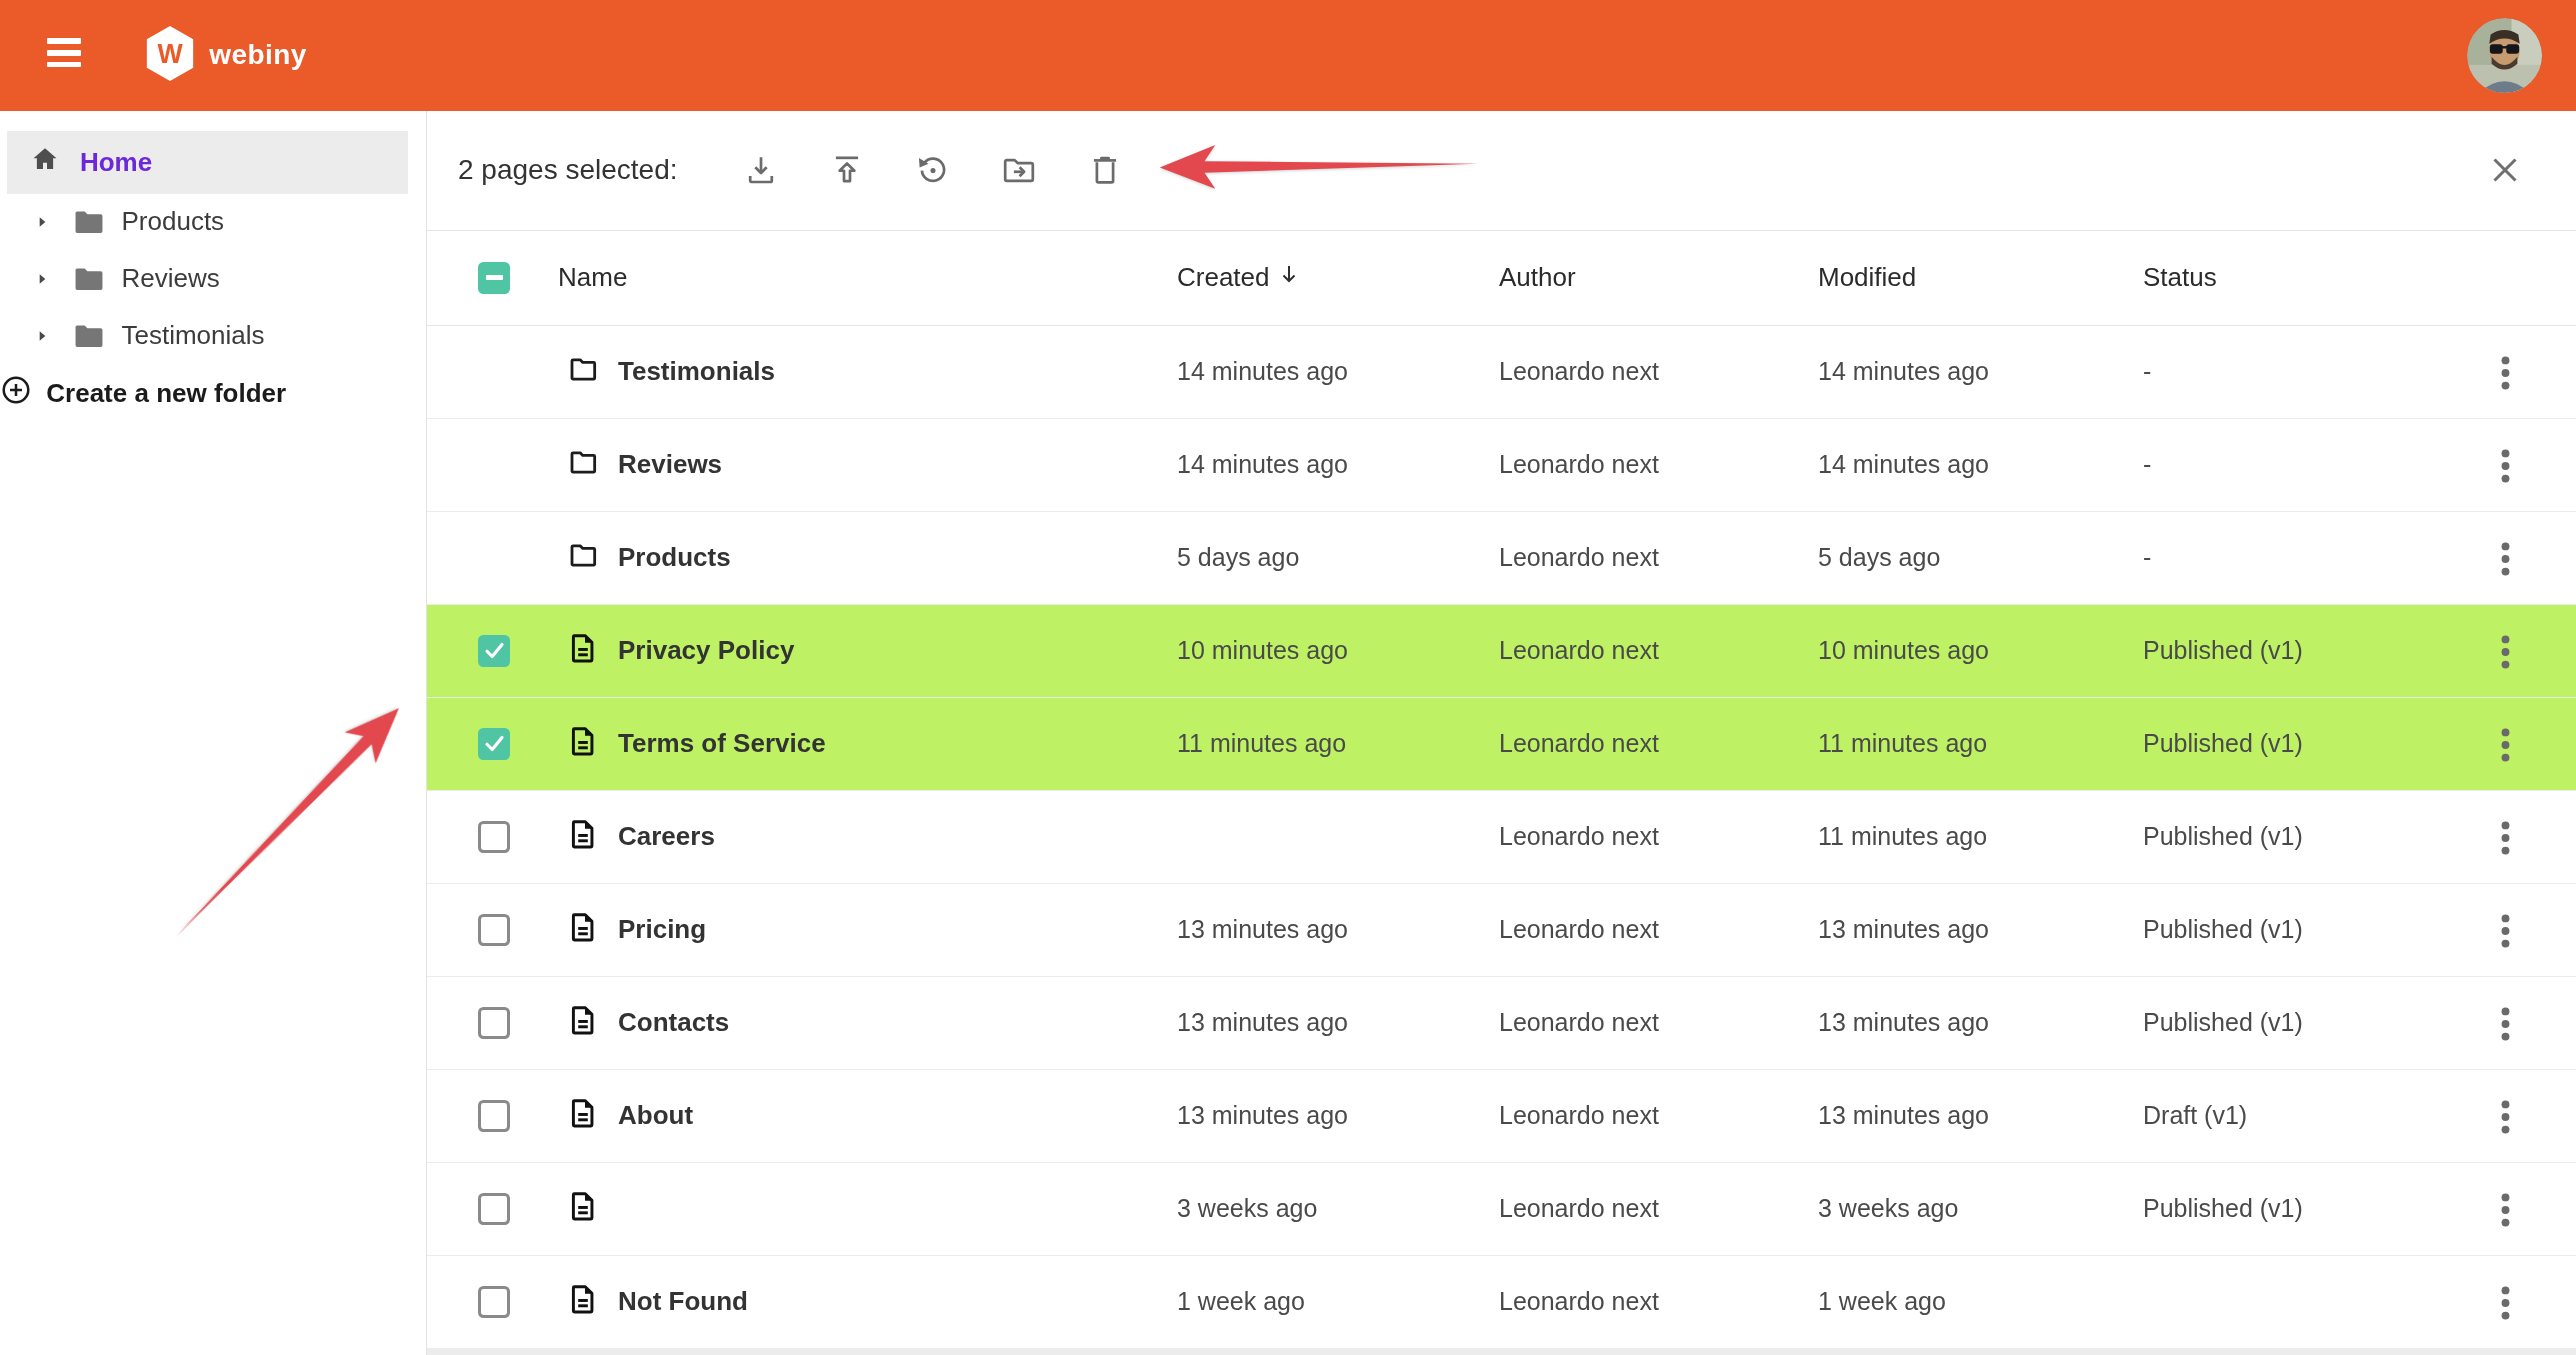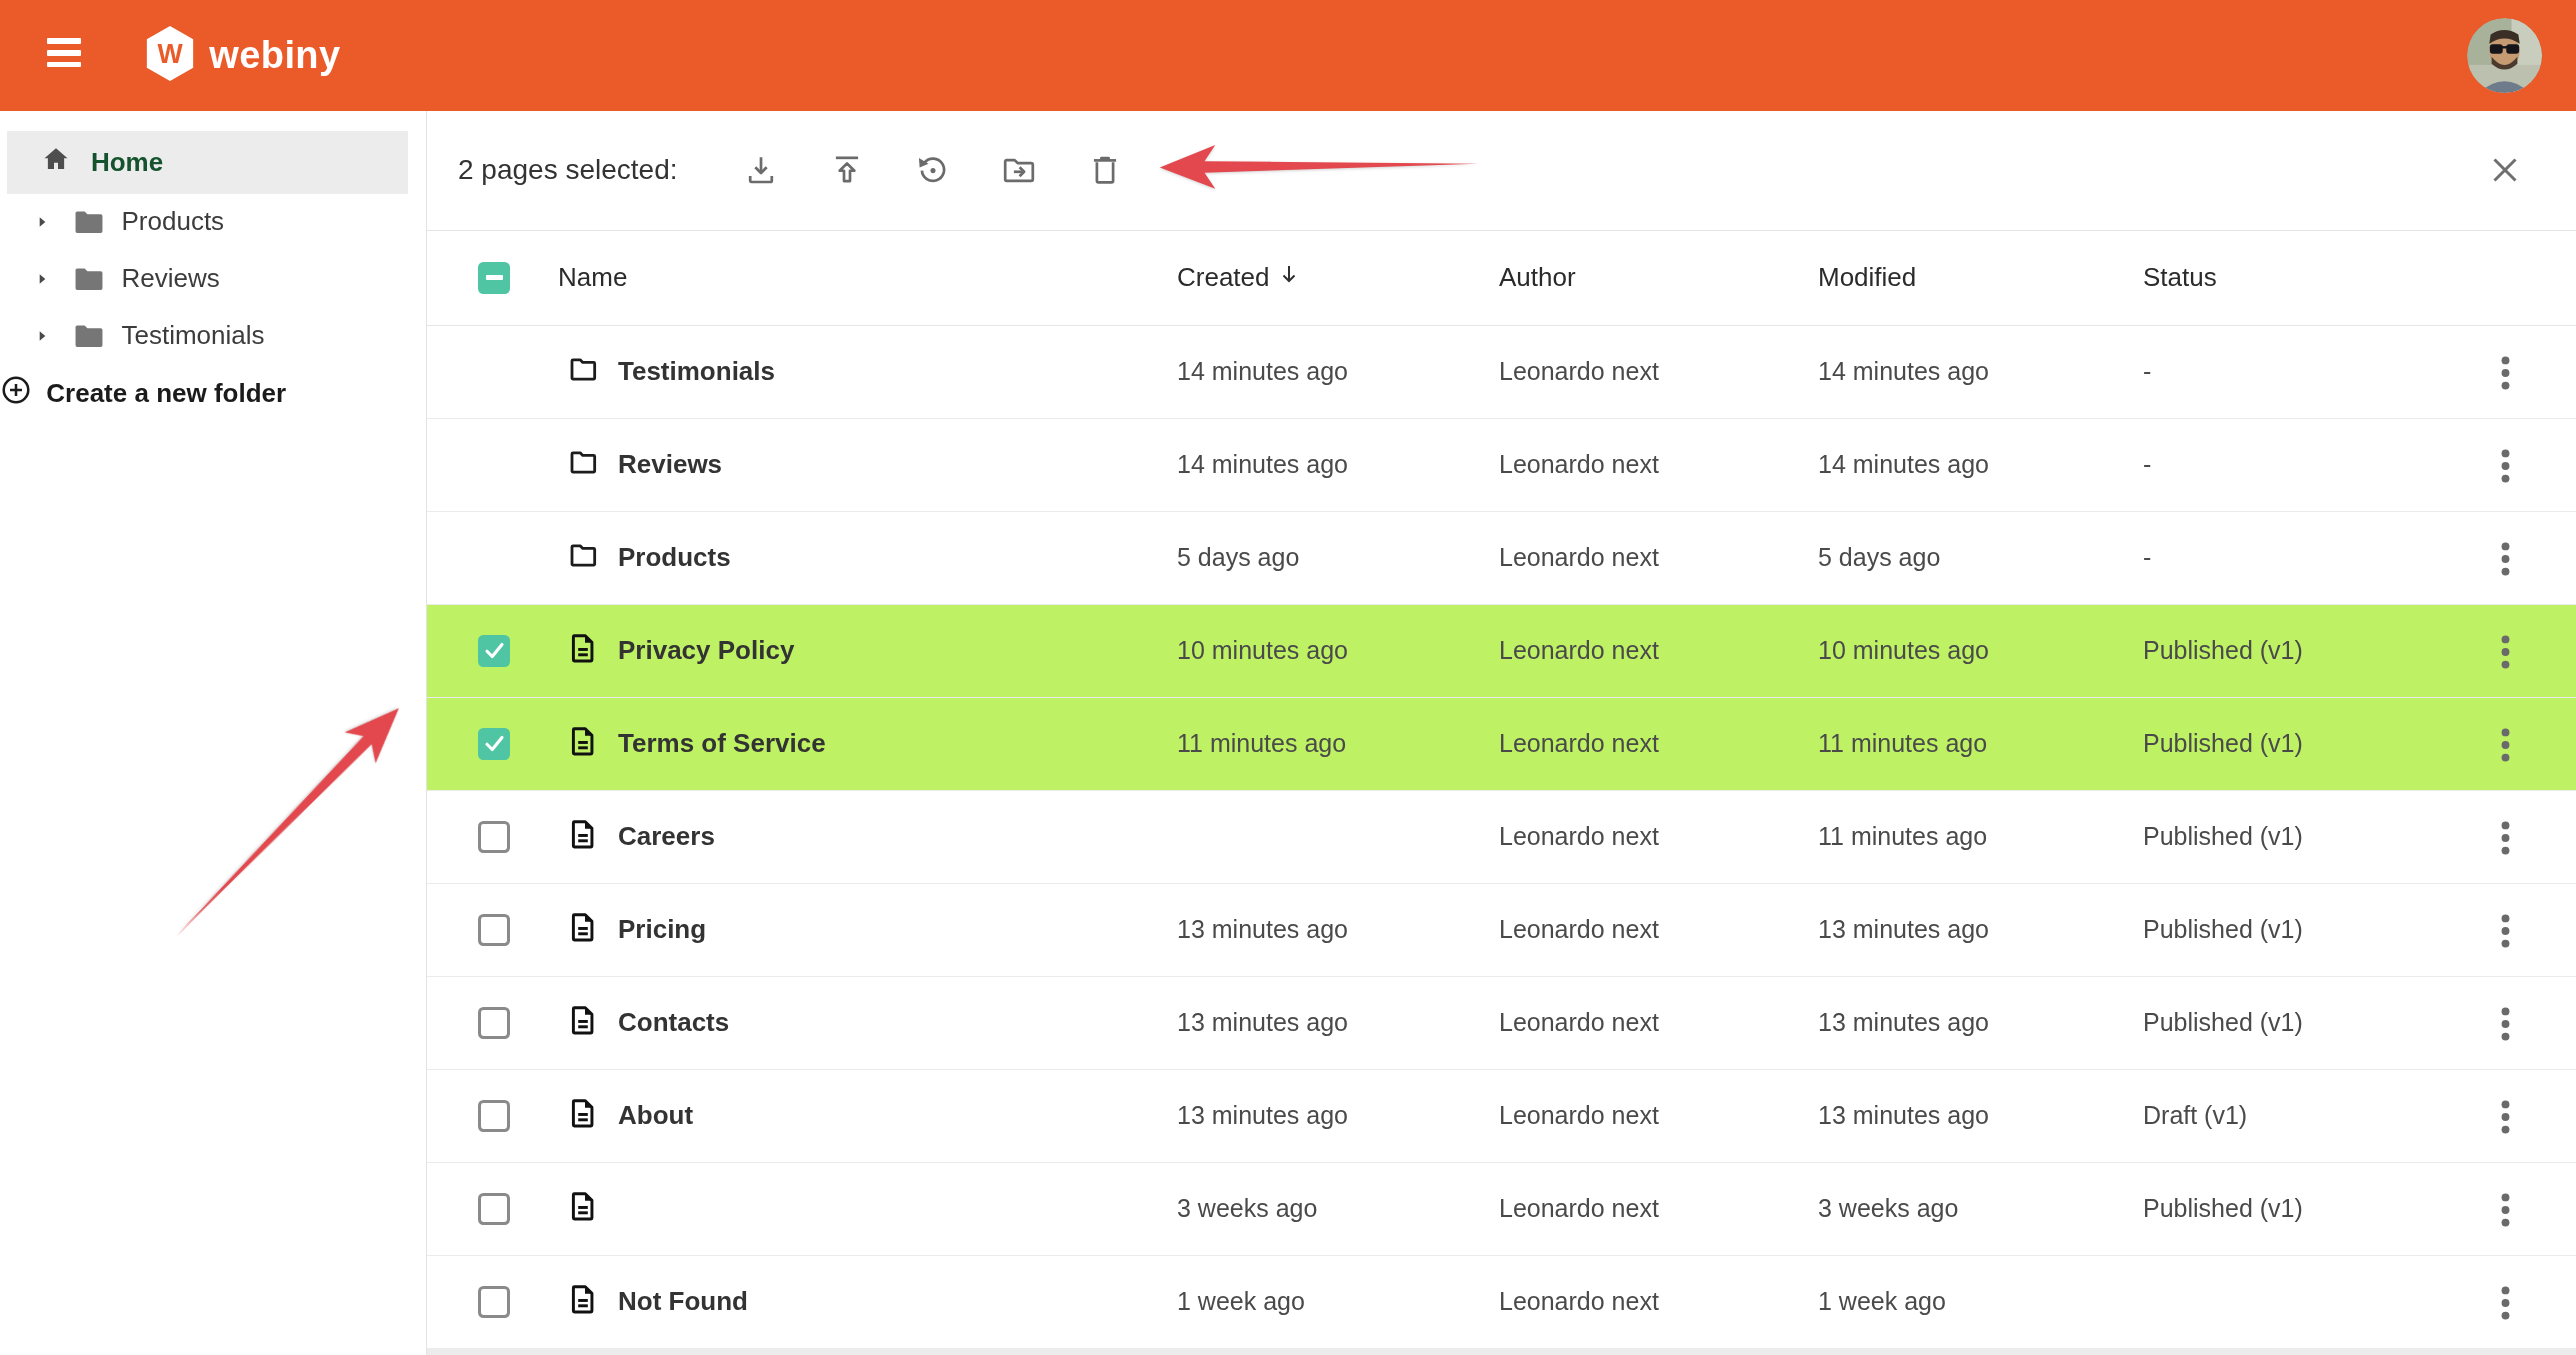--- a/index.html
+++ b/index.html
@@ -6,29 +6,29 @@
   .page {
     position:relative; width:2576px; height:1356px; overflow:hidden;
     font-family:"Liberation Sans", sans-serif; color:#404040; background:#fff;
   }
   
   .topbar { position:absolute; left:0; top:0; width:100%; height:111px; background:#EB5A29; }
   .hamburger { position:absolute; left:47px; top:38px; width:36px; height:36px;
     background:none; border:none; cursor:pointer; padding:0; }
   .hamburger span { display:block; width:34px; height:5.4px; background:#fff; border-radius:0.9px; margin:0 0 6.3px 0; }
   .brand { position:absolute; left:145px; top:25px; display:flex; align-items:center; gap:14.3px; }
-  .brand-text { color:#fff; font-size:38px; font-weight:700; letter-spacing:0.4px; }
+  .brand-text { color:#fff; font-size:28px; font-weight:700; letter-spacing:0.4px; }
   .avatar { position:absolute; right:34px; top:18px; width:75px; height:75px; border-radius:50%;
     overflow:hidden; cursor:pointer; border:none; padding:0; background:none; }
   
   .sidebar { position:absolute; left:0; top:111px; bottom:0; width:427px; background:#fff;
     border-right:1.8px solid #E3E3E3; box-sizing:border-box; }
   .side-home { position:absolute; left:7.2px; right:18px; top:19.7px; height:63px; background:#ECECEC;
-    display:flex; align-items:center; padding-left:34px; gap:19.7px;
-    font-size:26px; font-weight:700; color:#14532d; cursor:pointer; }
+    display:flex; align-items:center; padding-left:23px; gap:19.7px;
+    font-size:26px; font-weight:700; color:#6d28d9; cursor:pointer; }
   .side-folders { position:absolute; left:0; right:0; top:82px; }
   .side-folder { height:57px; display:flex; align-items:center; cursor:pointer; }
   .side-folder .chev { width:18px; margin-left:34px; display:flex; }
   .side-folder .fold { width:39px; margin-left:18px; display:flex; }
   .side-folder .flabel { margin-left:12.5px; font-size:26px; color:#3C3C3C; }
   .side-create { position:absolute; left:0; right:0; top:254px; height:57px; display:flex;
     align-items:center; gap:14.3px; font-size:26px; font-weight:700; color:#1B1B1B; cursor:pointer; }
   
   .main { position:absolute; left:427px; top:111px; right:0; bottom:0; background:#fff; }
   .actionbar { position:absolute; left:0; right:0; top:0; height:120px; border-bottom:1.8px solid #E5E5E5; box-sizing:border-box; }

